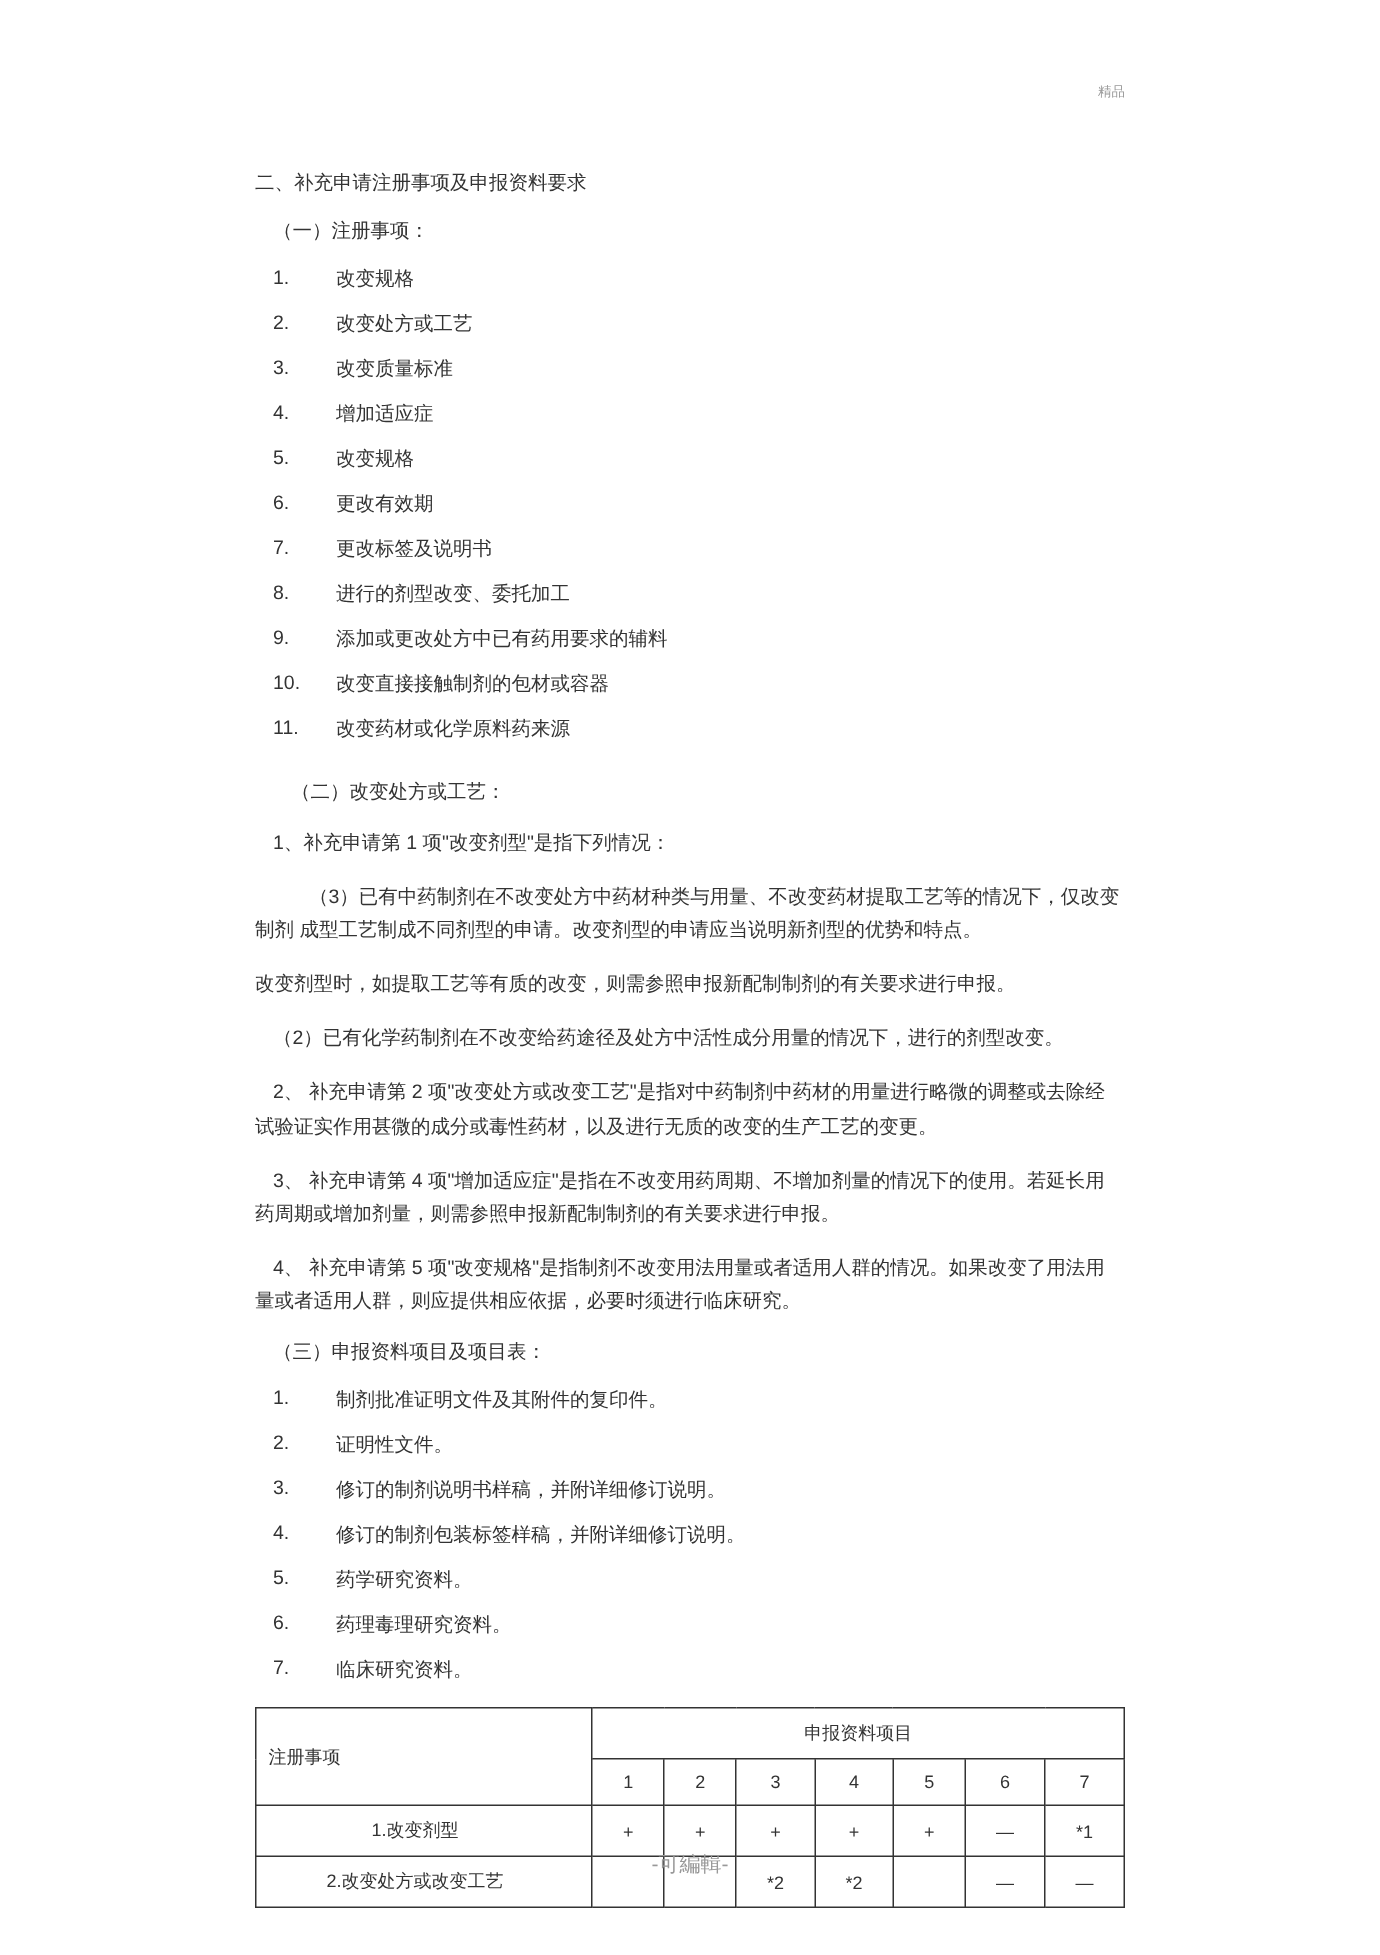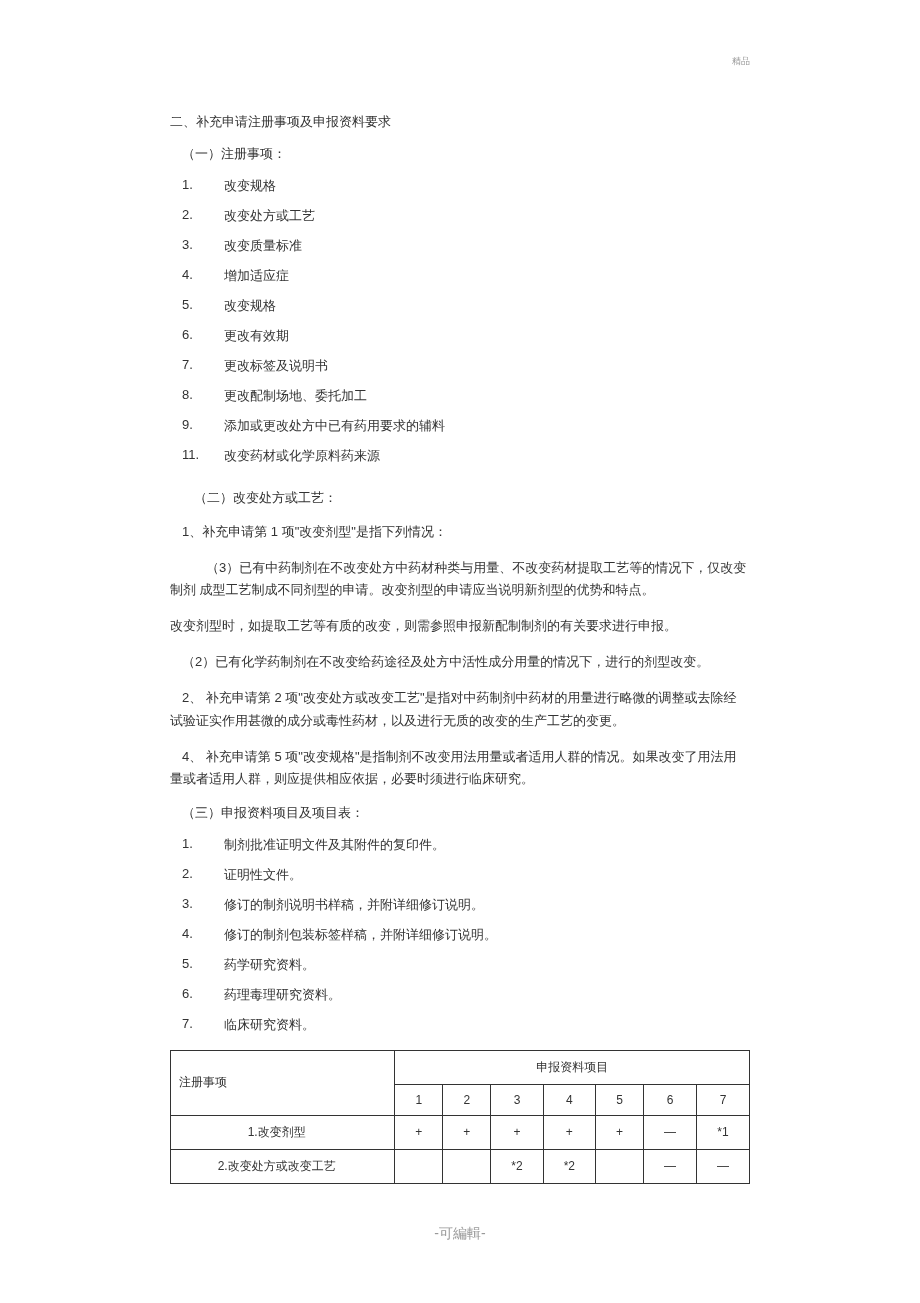--- a/index.html
+++ b/index.html
@@ -141,38 +141,43 @@
   <div class="list-item">
     <span class="list-num">6.</span>
     <span class="list-text">更改有效期</span>
   </div>
   <div class="list-item">
     <span class="list-num">7.</span>
     <span class="list-text">更改标签及说明书</span>
   </div>
   <div class="list-item">
     <span class="list-num">8.</span>
-    <span class="list-text">更改配制场地、委托加工</span>
+    <span class="list-text">进行的剂型改变、委托加工</span>
   </div>
   <div class="list-item">
     <span class="list-num">9.</span>
     <span class="list-text">添加或更改处方中已有药用要求的辅料</span>
+  </div>
+  <div class="list-item">
+    <span class="list-num">10.</span>
+    <span class="list-text">改变直接接触制剂的包材或容器</span>
   </div>
   <div class="list-item">
     <span class="list-num">11.</span>
     <span class="list-text">改变药材或化学原料药来源</span>
   </div>
 
   <p class="explanation-title">（二）改变处方或工艺：</p>
 
   <p class="exp-item exp-num">1、补充申请第 1 项"改变剂型"是指下列情况：</p>
   <p class="exp-item exp-para">（3）已有中药制剂在不改变处方中药材种类与用量、不改变药材提取工艺等的情况下，仅改变制剂 成型工艺制成不同剂型的申请。改变剂型的申请应当说明新剂型的优势和特点。</p>
   <p class="exp-item exp-para-no-indent">改变剂型时，如提取工艺等有质的改变，则需参照申报新配制制剂的有关要求进行申报。</p>
   <p class="exp-item exp-num">（2）已有化学药制剂在不改变给药途径及处方中活性成分用量的情况下，进行的剂型改变。</p>
   <p class="exp-item exp-num">2、  补充申请第 2 项"改变处方或改变工艺"是指对中药制剂中药材的用量进行略微的调整或去除经 试验证实作用甚微的成分或毒性药材，以及进行无质的改变的生产工艺的变更。</p>
+  <p class="exp-item exp-num">3、  补充申请第 4 项"增加适应症"是指在不改变用药周期、不增加剂量的情况下的使用。若延长用 药周期或增加剂量，则需参照申报新配制制剂的有关要求进行申报。</p>
   <p class="exp-item exp-num">4、  补充申请第 5 项"改变规格"是指制剂不改变用法用量或者适用人群的情况。如果改变了用法用 量或者适用人群，则应提供相应依据，必要时须进行临床研究。</p>
 
   <p class="material-title">（三）申报资料项目及项目表：</p>
 
   <div class="material-item">
     <span class="material-num">1.</span>
     <span>制剂批准证明文件及其附件的复印件。</span>
   </div>
   <div class="material-item">
     <span class="material-num">2.</span>

